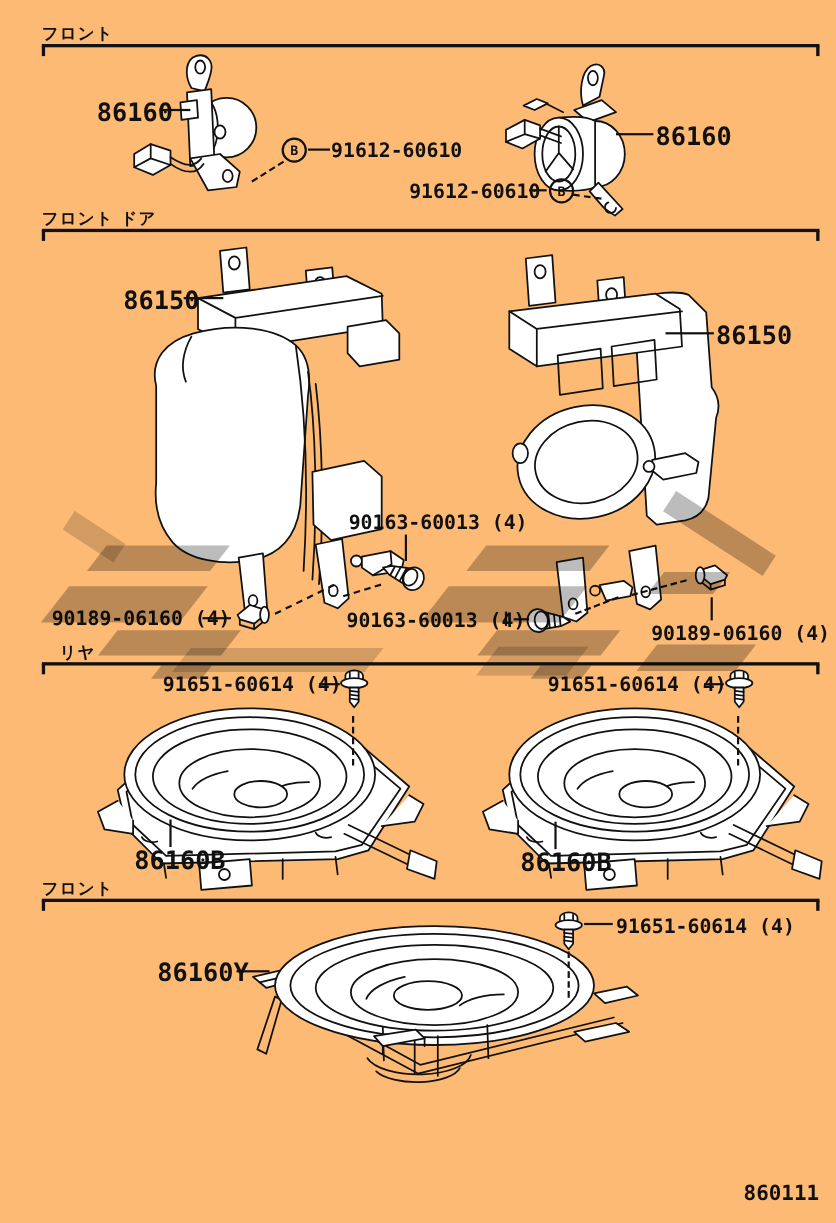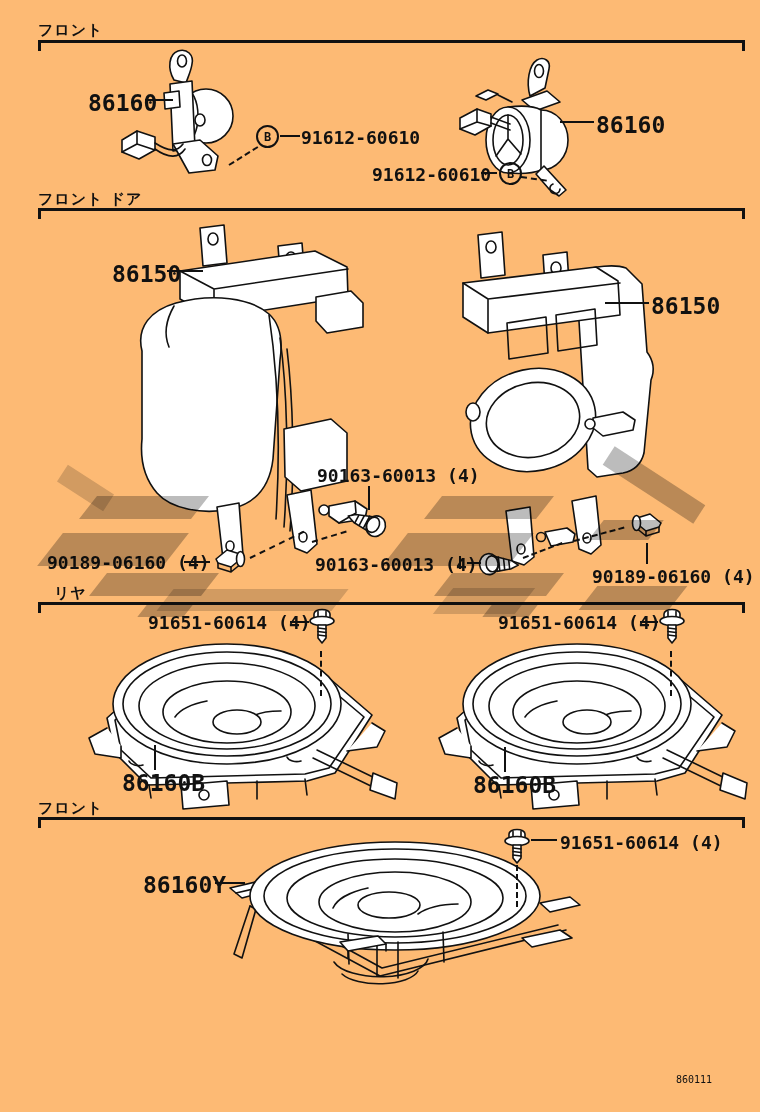--- a/index.html
+++ b/index.html
@@ -19,22 +19,22 @@
   .bcirc{position:absolute;width:19px;height:19px;border:2px solid #111;border-radius:50%;
          display:flex;align-items:center;justify-content:center;
          font-family:"DejaVu Sans Mono",monospace;font-weight:bold;font-size:12px;}
   svg.draw{position:absolute;overflow:visible;}
   svg.draw path,svg.draw ellipse,svg.draw circle{stroke:#111;stroke-width:1.6;fill:none;
          stroke-linejoin:round;stroke-linecap:round;}
   svg.draw .f{fill:#fff;}
   .wm{position:absolute;background:#bcbcbc;mix-blend-mode:multiply;transform:skewX(-38deg);}
   .wm2{background:#d4d4d4;}
   .rot{transform:rotate(33deg);}
-  .fnum{position:absolute;font-family:"DejaVu Sans Mono",monospace;font-weight:normal;
-        font-size:10px;color:#111;}
+  .fnum{position:absolute;font-family:"DejaVu Sans Mono",monospace;font-weight:bold;
+        font-size:19px;color:#111;}
 </style>
 </head>
 <body>
 
 <div id="stage">
 
   <div class="hdr" style="left:38px;top:21px;">フロント</div>
   <div class="rule" style="left:38px;top:40px;width:707px;"></div>
   <div class="tick" style="left:38px;top:42px;"></div>
   <div class="tick" style="left:742px;top:42px;"></div>

